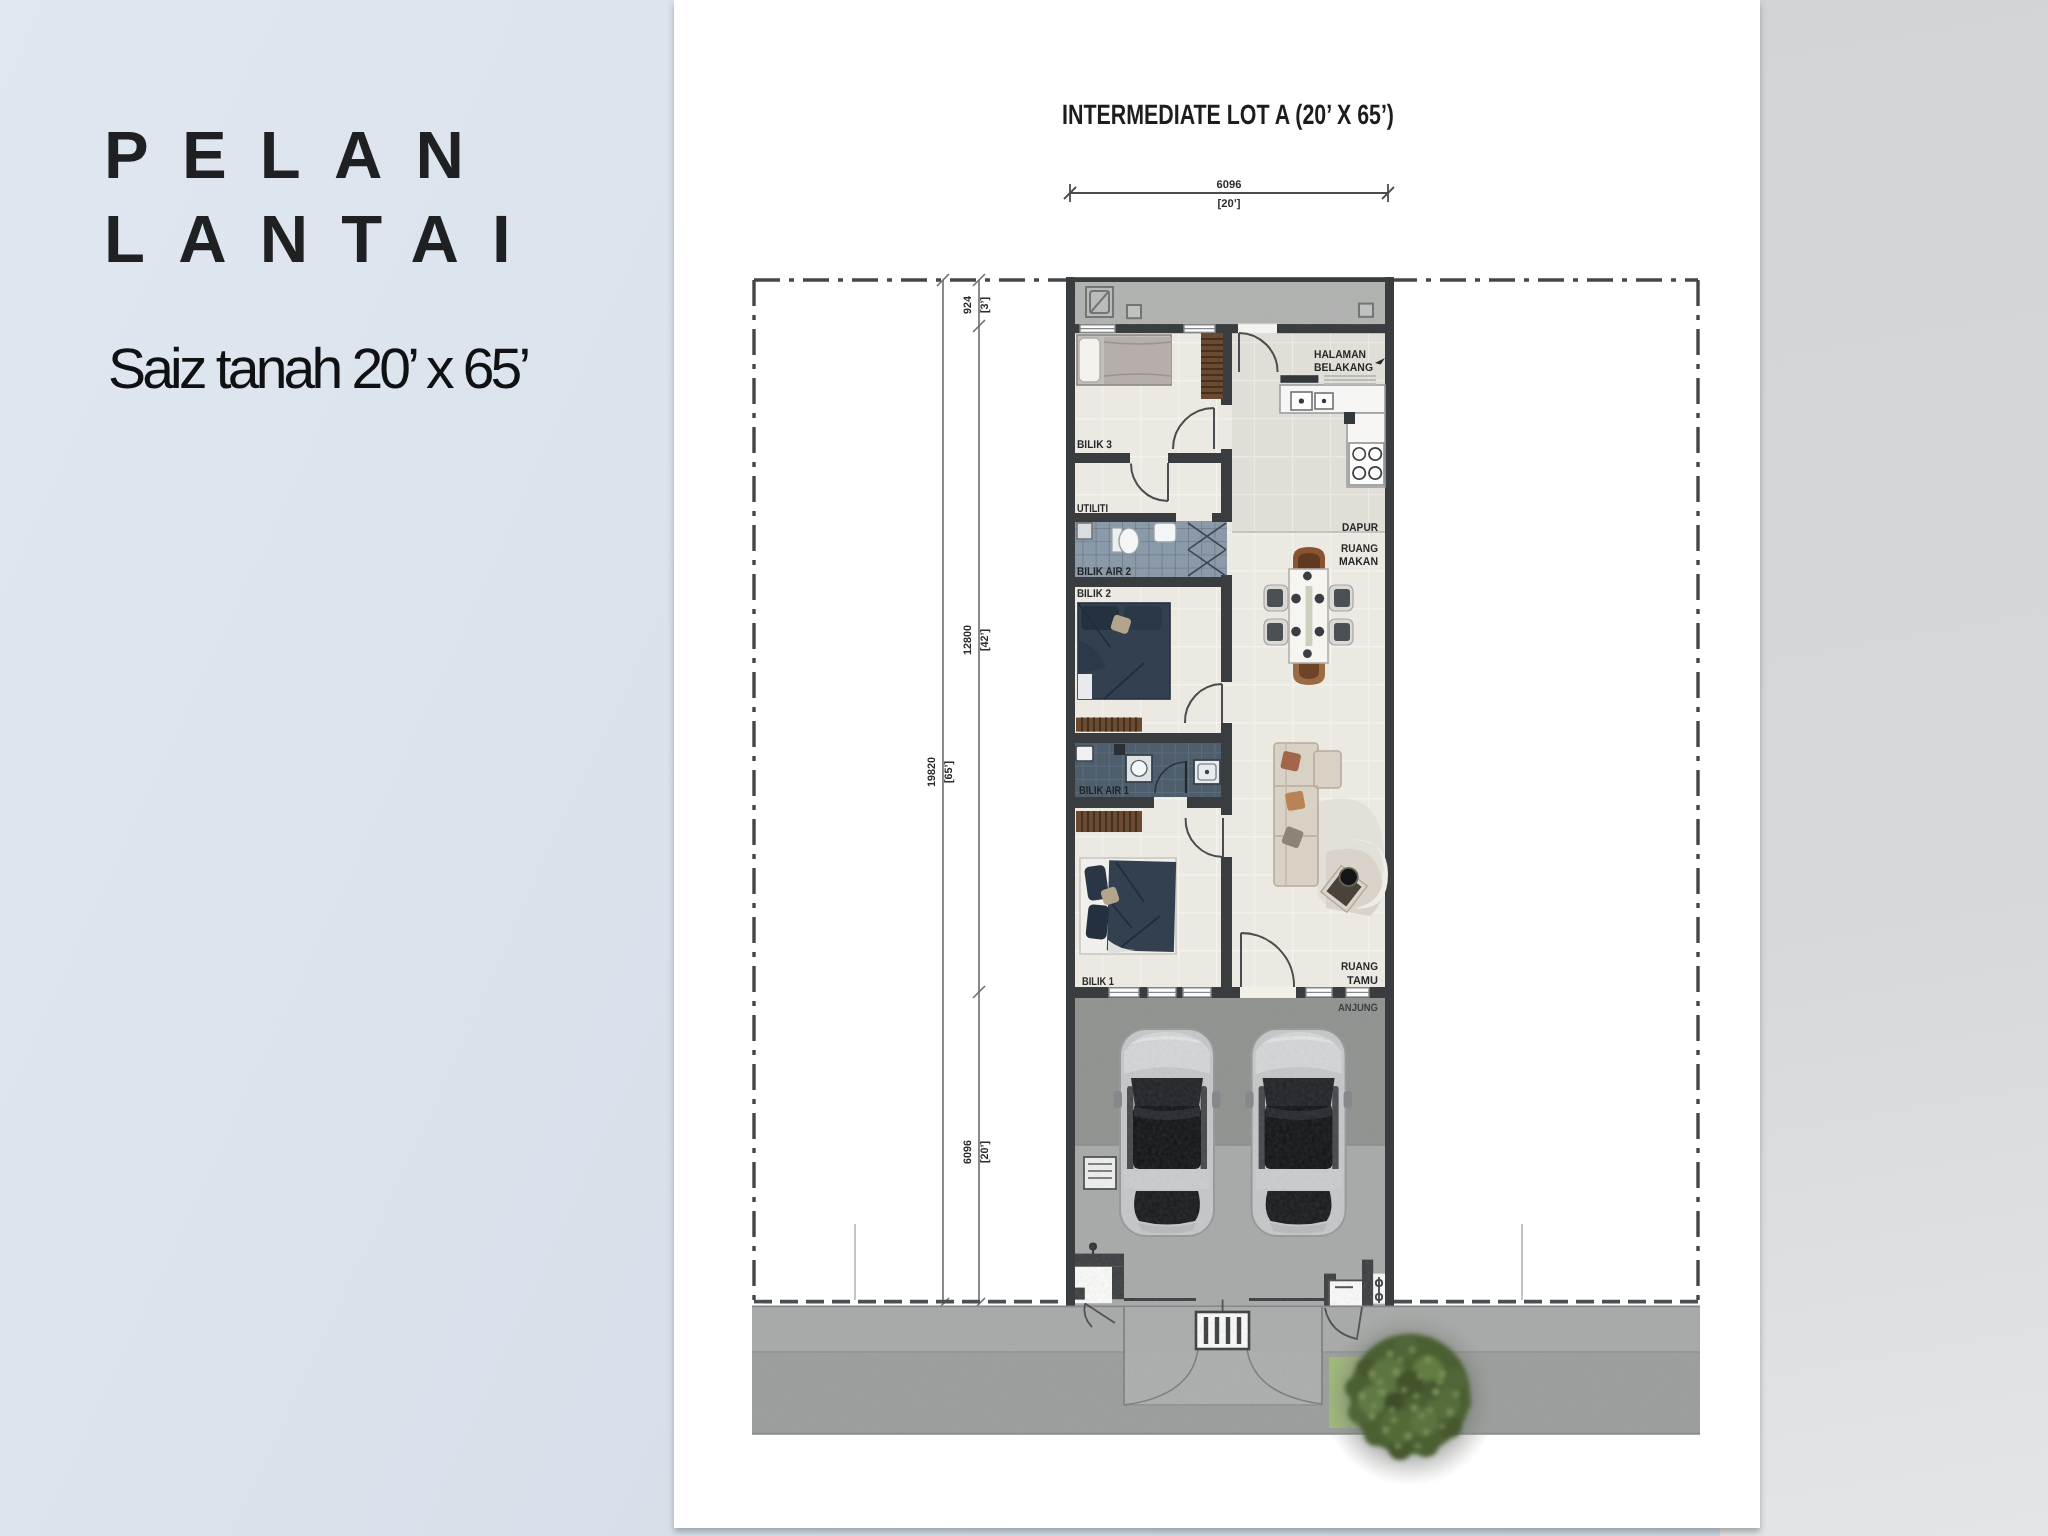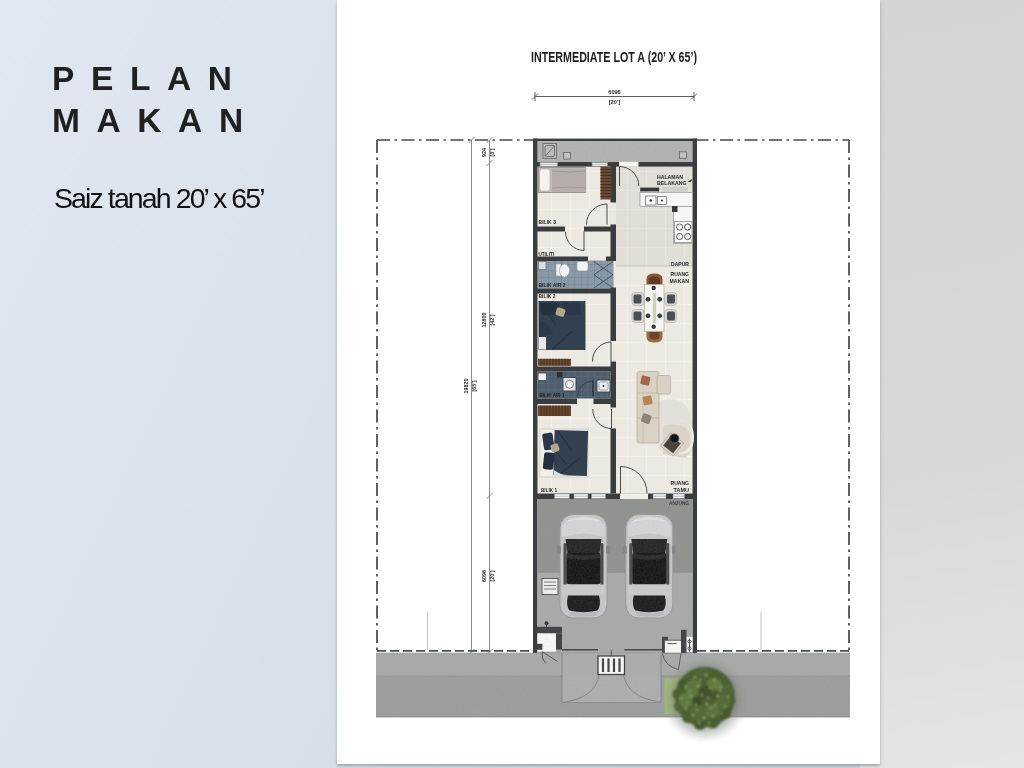--- a/index.html
+++ b/index.html
@@ -4,33 +4,33 @@
 <style>
   html,body{margin:0;padding:0;width:1024px;height:768px;overflow:hidden;}
   body{font-family:"Liberation Sans", sans-serif;position:relative;
        background:linear-gradient(115deg,#e0e7f0 0%,#d6dfe9 55%,#c9d4e0 100%);}
   .bgright{position:absolute;left:860px;top:0;width:164px;height:768px;
        background:linear-gradient(170deg,#d2d5d8 0%,#d6d9db 60%,#e3e5e6 100%);}
   .page{position:absolute;left:337px;top:0;width:543px;height:764px;background:#ffffff;
         box-shadow:0 2px 3px rgba(90,95,100,0.45);}
   .h1{position:absolute;left:52px;top:58px;font-size:33.5px;font-weight:bold;color:#1e2022;
       letter-spacing:16.6px;line-height:42px;white-space:pre;}
-  .sub{position:absolute;left:54px;top:182px;font-size:28.5px;color:#101112;letter-spacing:-1.9px;}
+  .sub{position:absolute;left:54px;top:169px;font-size:28.5px;color:#101112;letter-spacing:-1.9px;}
   svg{position:absolute;left:0;top:0;}
   text{font-family:"Liberation Sans", sans-serif;}
 </style>
 </head>
 <body>
 
 <div class="bgright"></div>
 
 <div class="page"></div>
 
 <div class="h1">PELAN
-MAKAN</div>
+LANTAI</div>
 
 <div class="sub">Saiz tanah 20’ x 65’</div>
 
 <svg width="1024" height="768" viewBox="0 0 1024 768">
 <defs>
   <pattern id="tileBath" width="6.6" height="6.6" patternUnits="userSpaceOnUse">
     <rect width="6.6" height="6.6" fill="#8a9aa8"></rect>
     <path d="M0,0H6.6M0,0V6.6" stroke="#6e7b88" stroke-width="0.8" fill="none"></path>
   </pattern>
   <pattern id="tileBath1" width="6.6" height="6.6" patternUnits="userSpaceOnUse">

